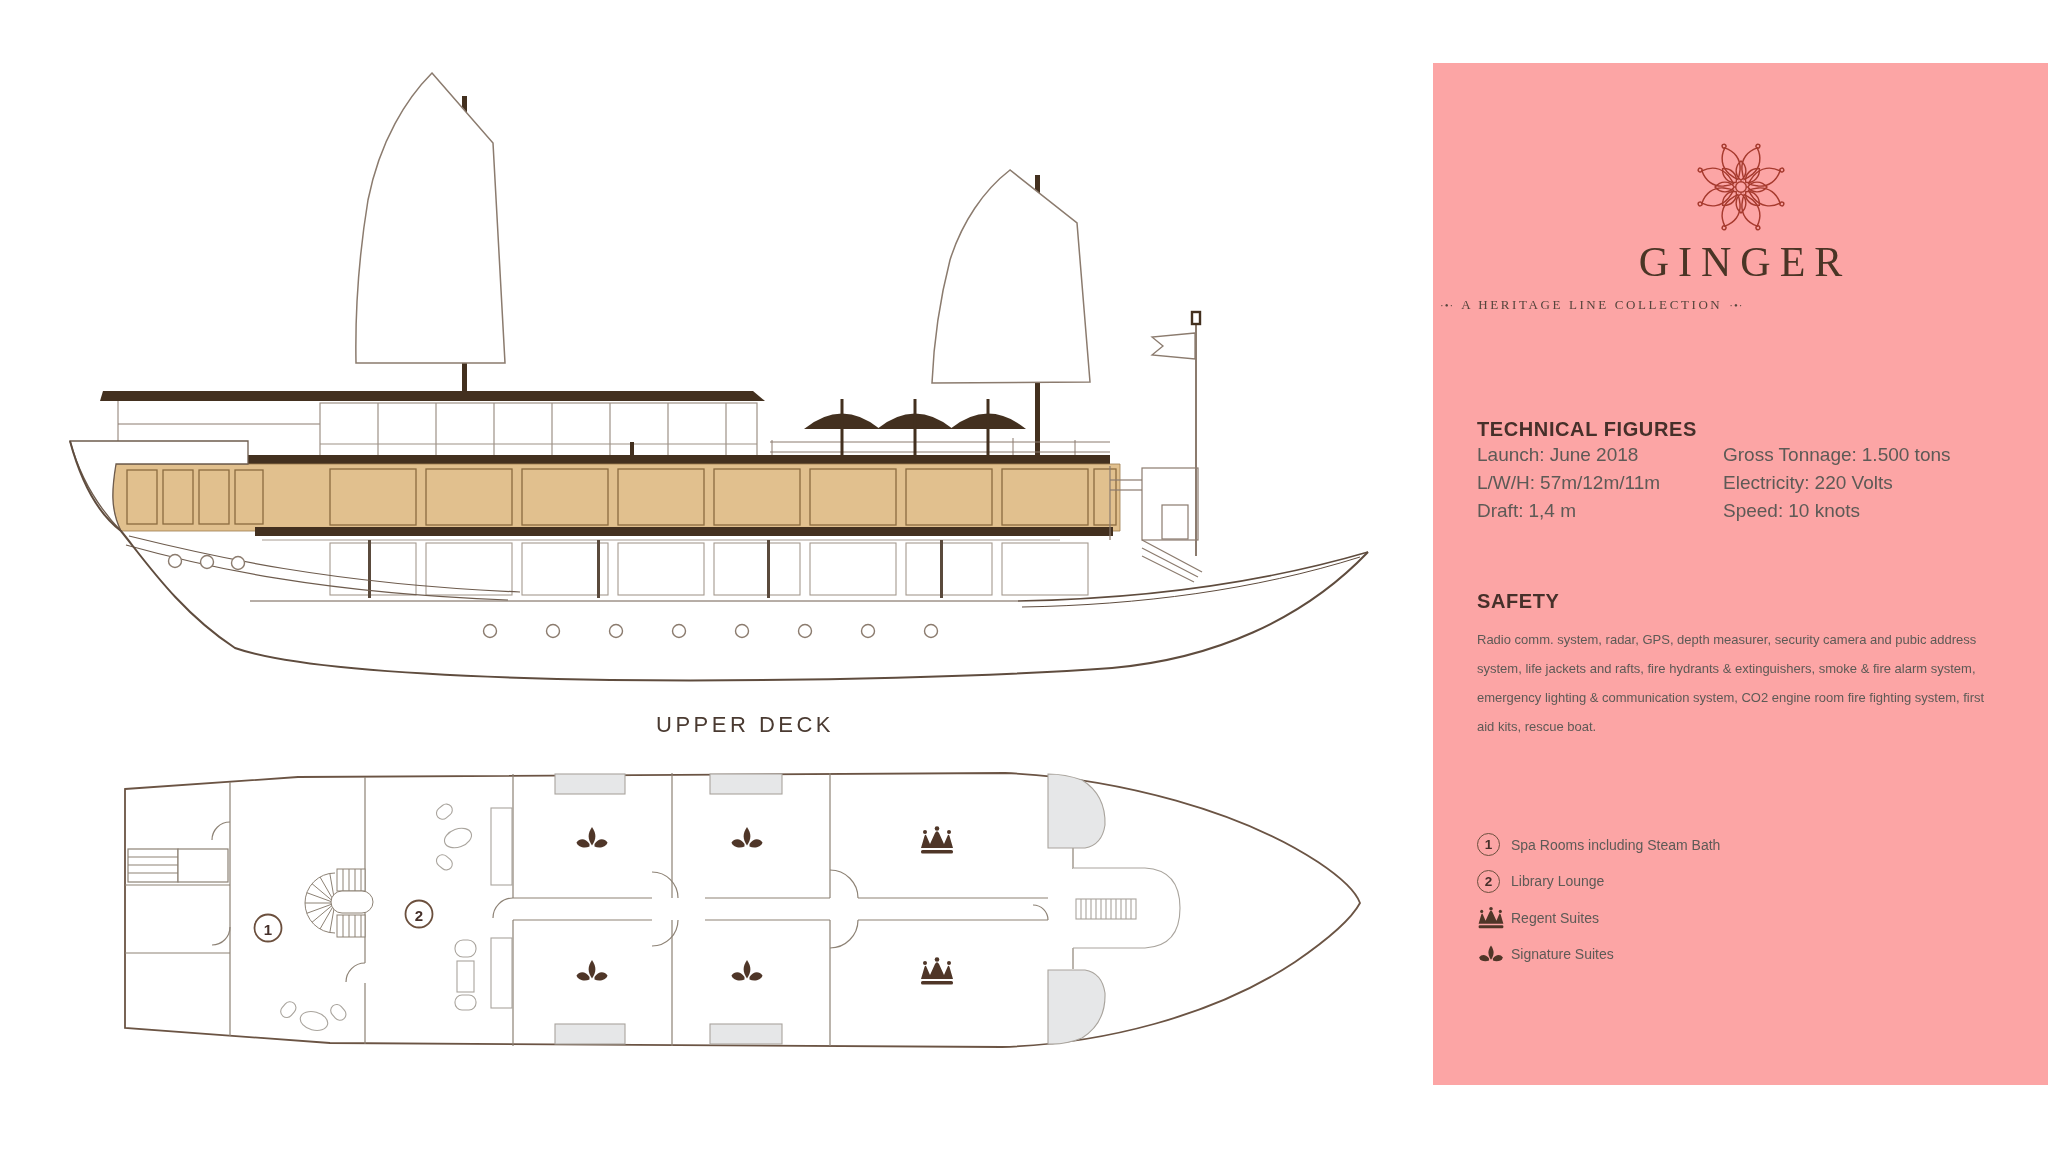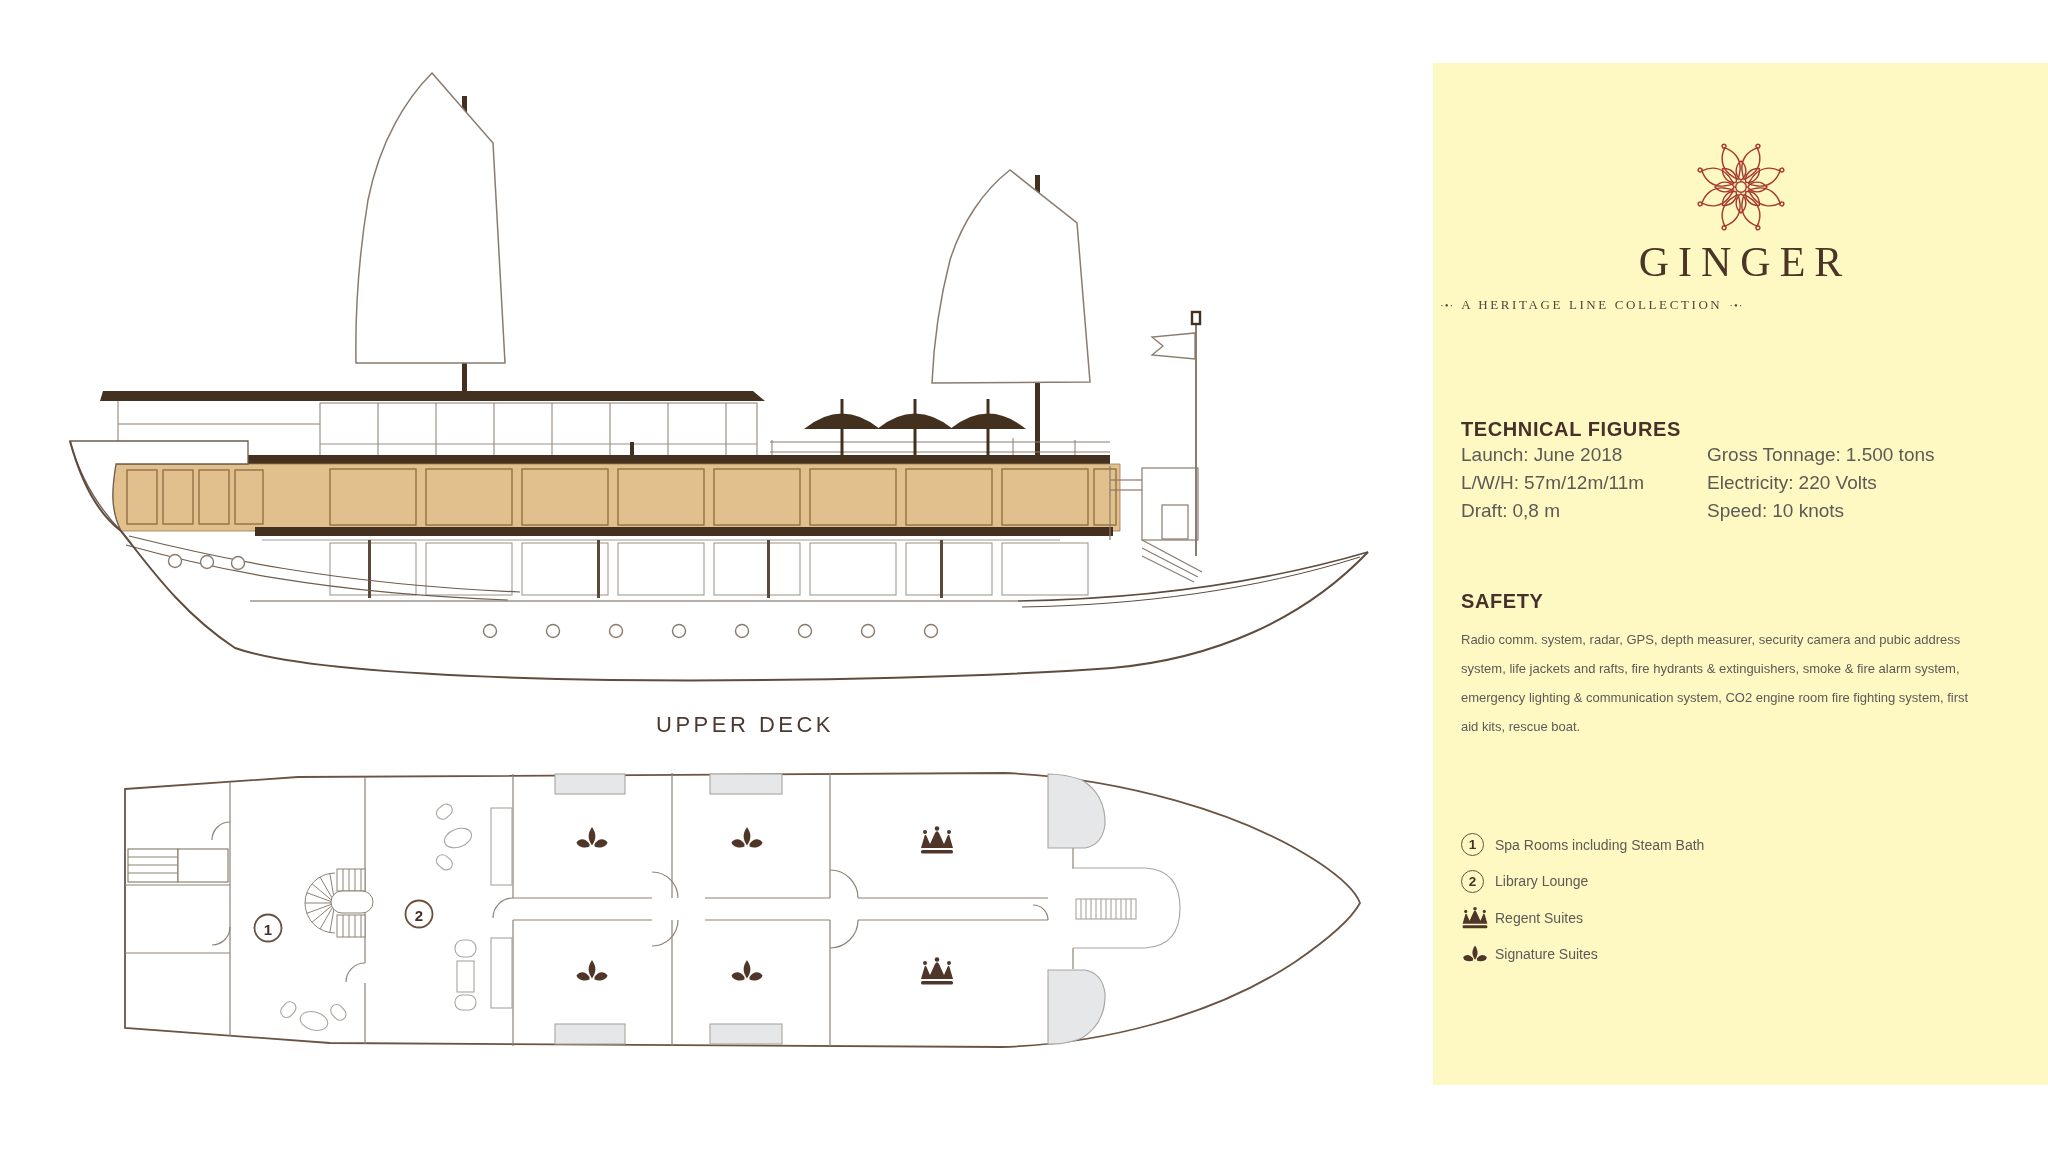--- a/index.html
+++ b/index.html
@@ -4,30 +4,30 @@
 <style>
   html,body{margin:0;padding:0;background:#ffffff;}
   .page{position:relative;width:2048px;height:1152px;background:#ffffff;overflow:hidden;
         font-family:"Liberation Sans",sans-serif;}
   .ship-svg{position:absolute;left:0;top:0;}
   svg text{font-family:"Liberation Sans",sans-serif;}
 
   .upper-deck-label{position:absolute;left:656px;top:712px;font-size:22px;letter-spacing:3.5px;
         color:#4a3a31;font-weight:400;}
 
-  .panel{position:absolute;left:1433px;top:63px;width:615px;height:1022px;background:#fef9c3;}
+  .panel{position:absolute;left:1433px;top:63px;width:615px;height:1022px;background:#fca5a5;}
   .lotus-wrap{position:absolute;top:74px;left:0;right:0;text-align:center;}
   .brand-name{position:absolute;top:176px;left:0;right:0;text-align:center;
         font-family:"Liberation Serif",serif;font-size:42px;line-height:46px;letter-spacing:9px;
         color:#4a3526;padding-left:9px;}
   .brand-tagline{position:absolute;top:234px;left:0;right:0;text-align:left;
         font-family:"Liberation Serif",serif;font-size:13px;letter-spacing:2.6px;color:#55443c;}
   .brand-tagline .orn{font-size:11px;letter-spacing:1px;margin:0 7px;color:#55443c;}
 
-  .section{position:absolute;left:28px;right:48px;}
+  .section{position:absolute;left:44px;right:48px;}
   .sec-heading{font-size:20px;font-weight:bold;letter-spacing:0.6px;color:#46302a;margin:0;}
   .tech{top:355px;}
   .tech-cols{display:flex;margin-top:0;}
   .tcol1{width:246px;flex:none;}
   .trow{font-size:19px;line-height:28px;color:#5d5a56;}
   .tlabel{margin-right:5px;}
 
   .safety{top:527px;}
   .safety p{margin:12px 0 0 0;font-size:13px;line-height:29px;color:#5d5a56;width:517px;}
 
@@ -345,21 +345,21 @@
       <h3 class="sec-heading">TECHNICAL FIGURES</h3>
       <div class="tech-cols">
         <div class="tcol1">
           <div class="trow">
             <span class="tlabel">Launch:</span><span>June 2018</span>
           </div>
           <div class="trow">
             <span class="tlabel">L/W/H:</span><span>57m/12m/11m</span>
           </div>
           <div class="trow">
-            <span class="tlabel">Draft:</span><span>0,8 m</span>
+            <span class="tlabel">Draft:</span><span>1,4 m</span>
           </div>
         </div>
         <div>
           <div class="trow">
             <span class="tlabel">Gross Tonnage:</span><span>1.500 tons</span>
           </div>
           <div class="trow">
             <span class="tlabel">Electricity:</span><span>220 Volts</span>
           </div>
           <div class="trow">

